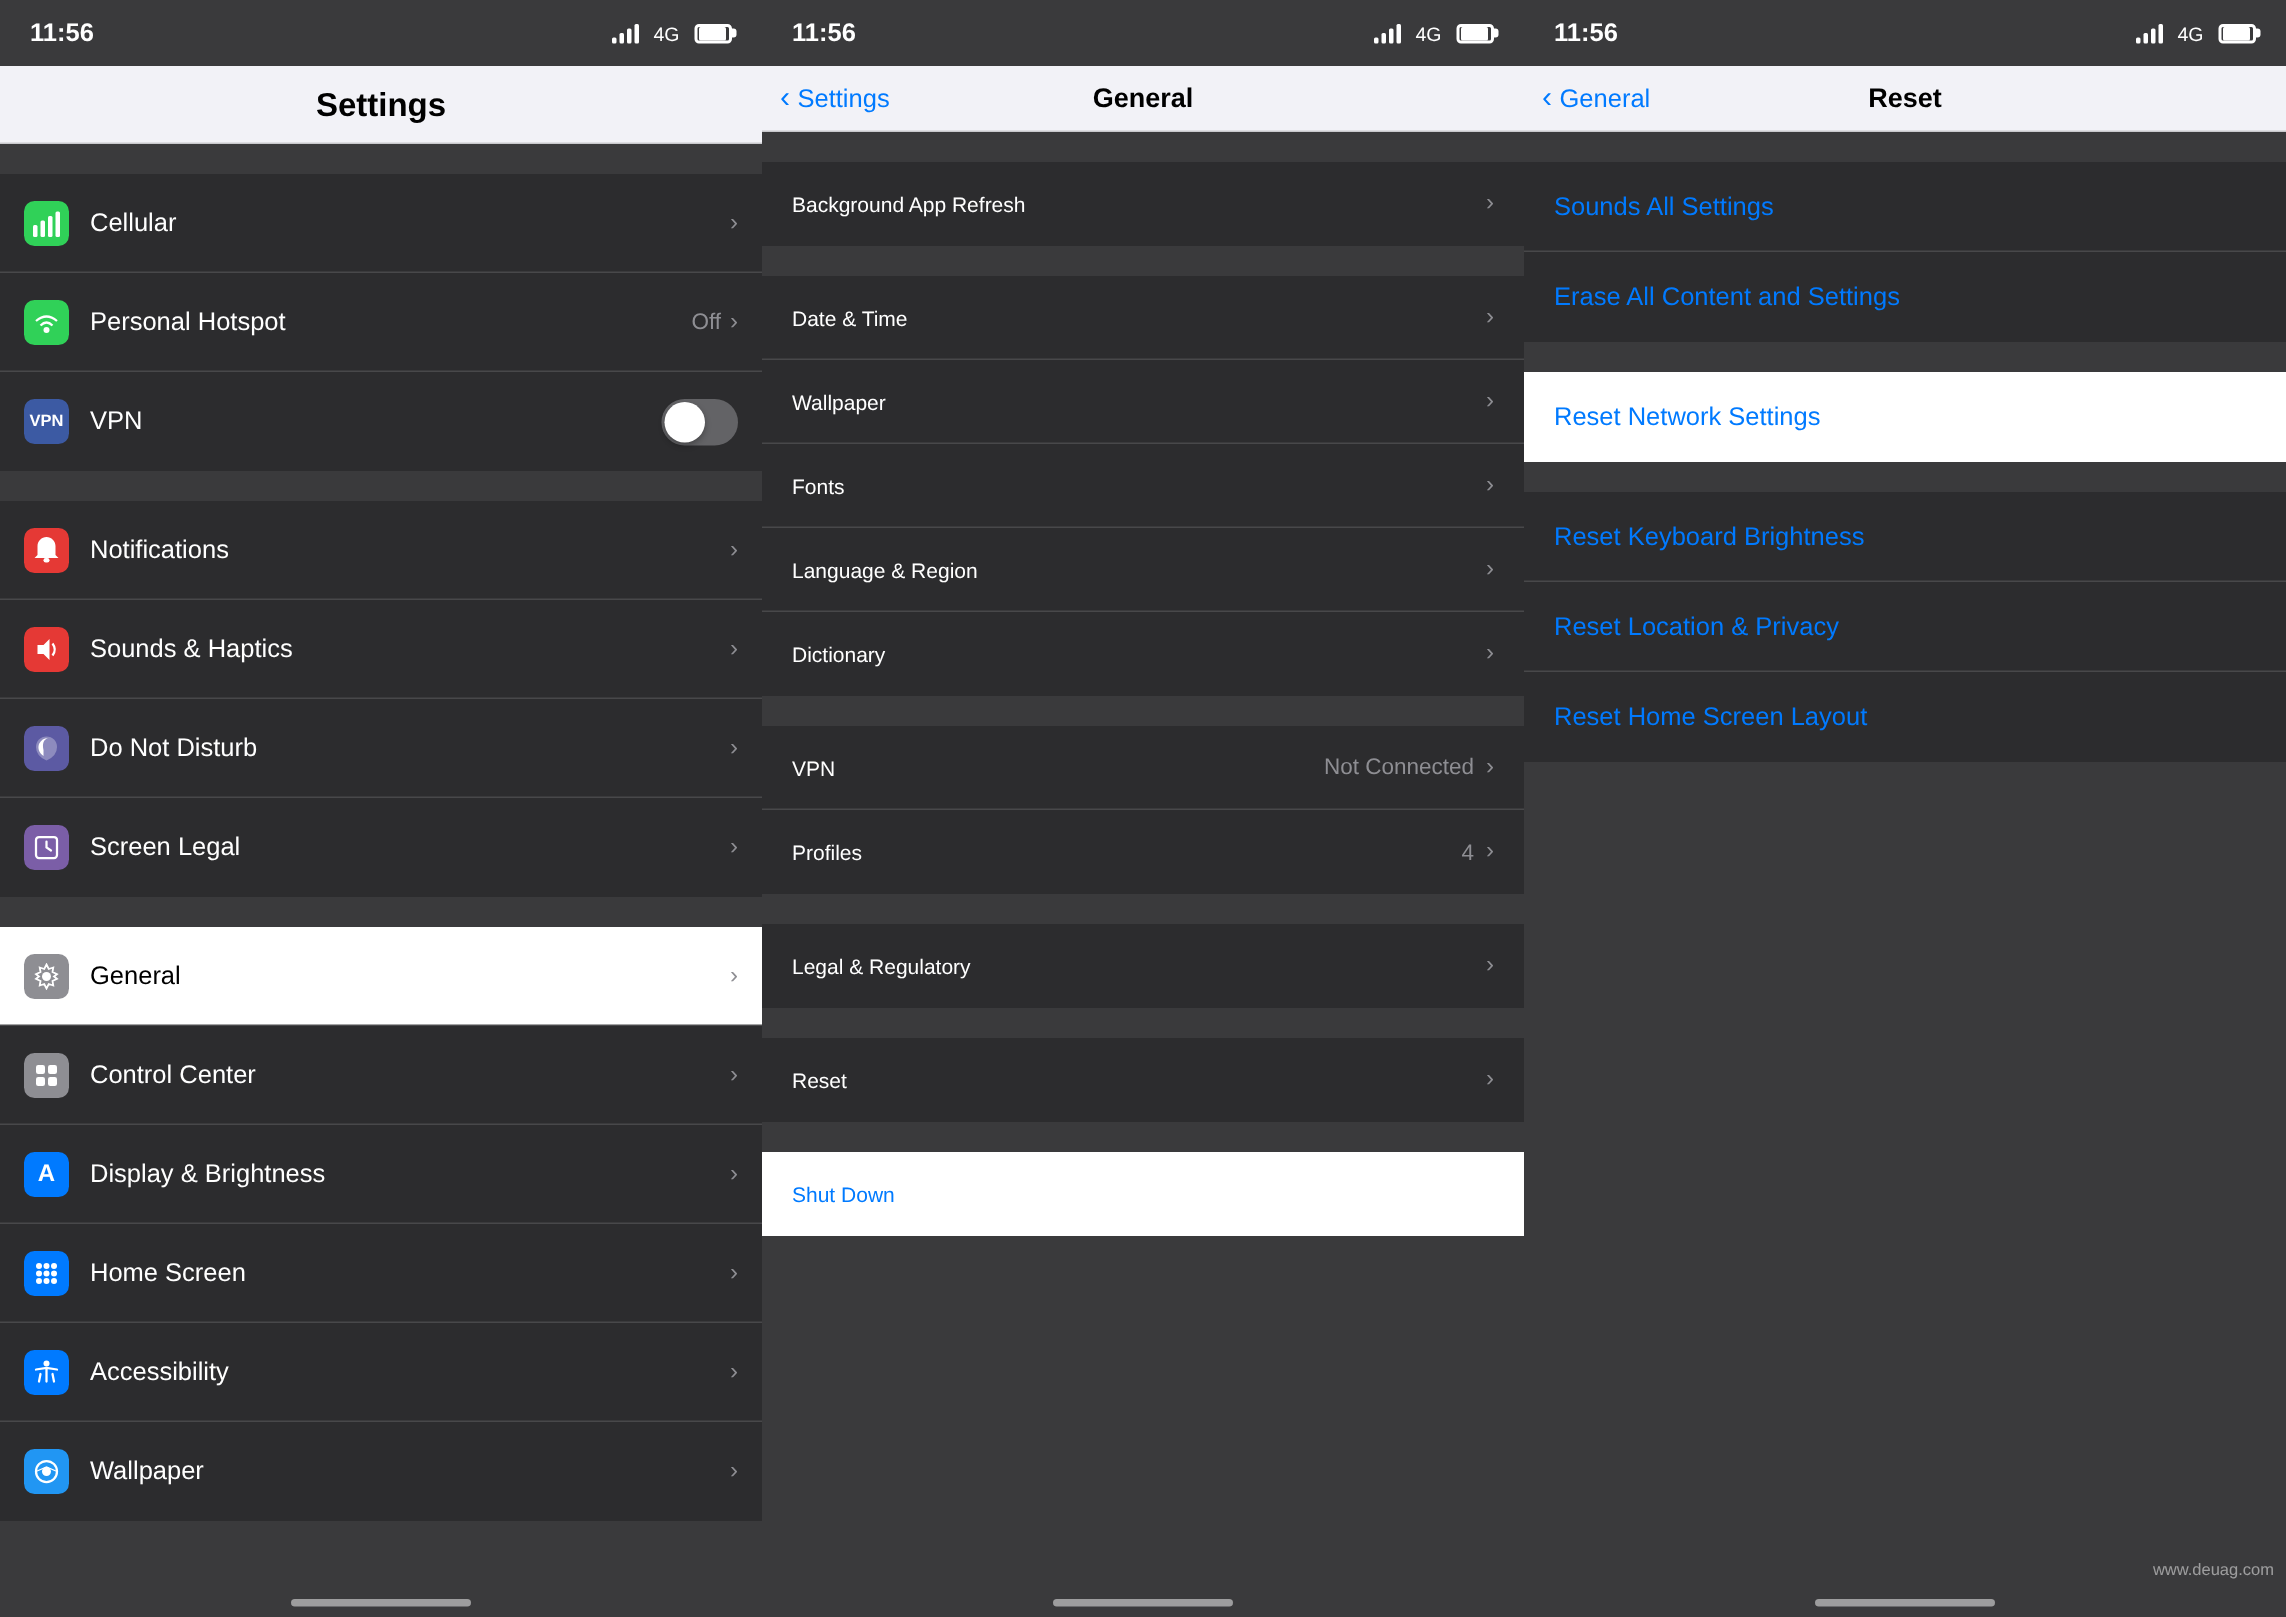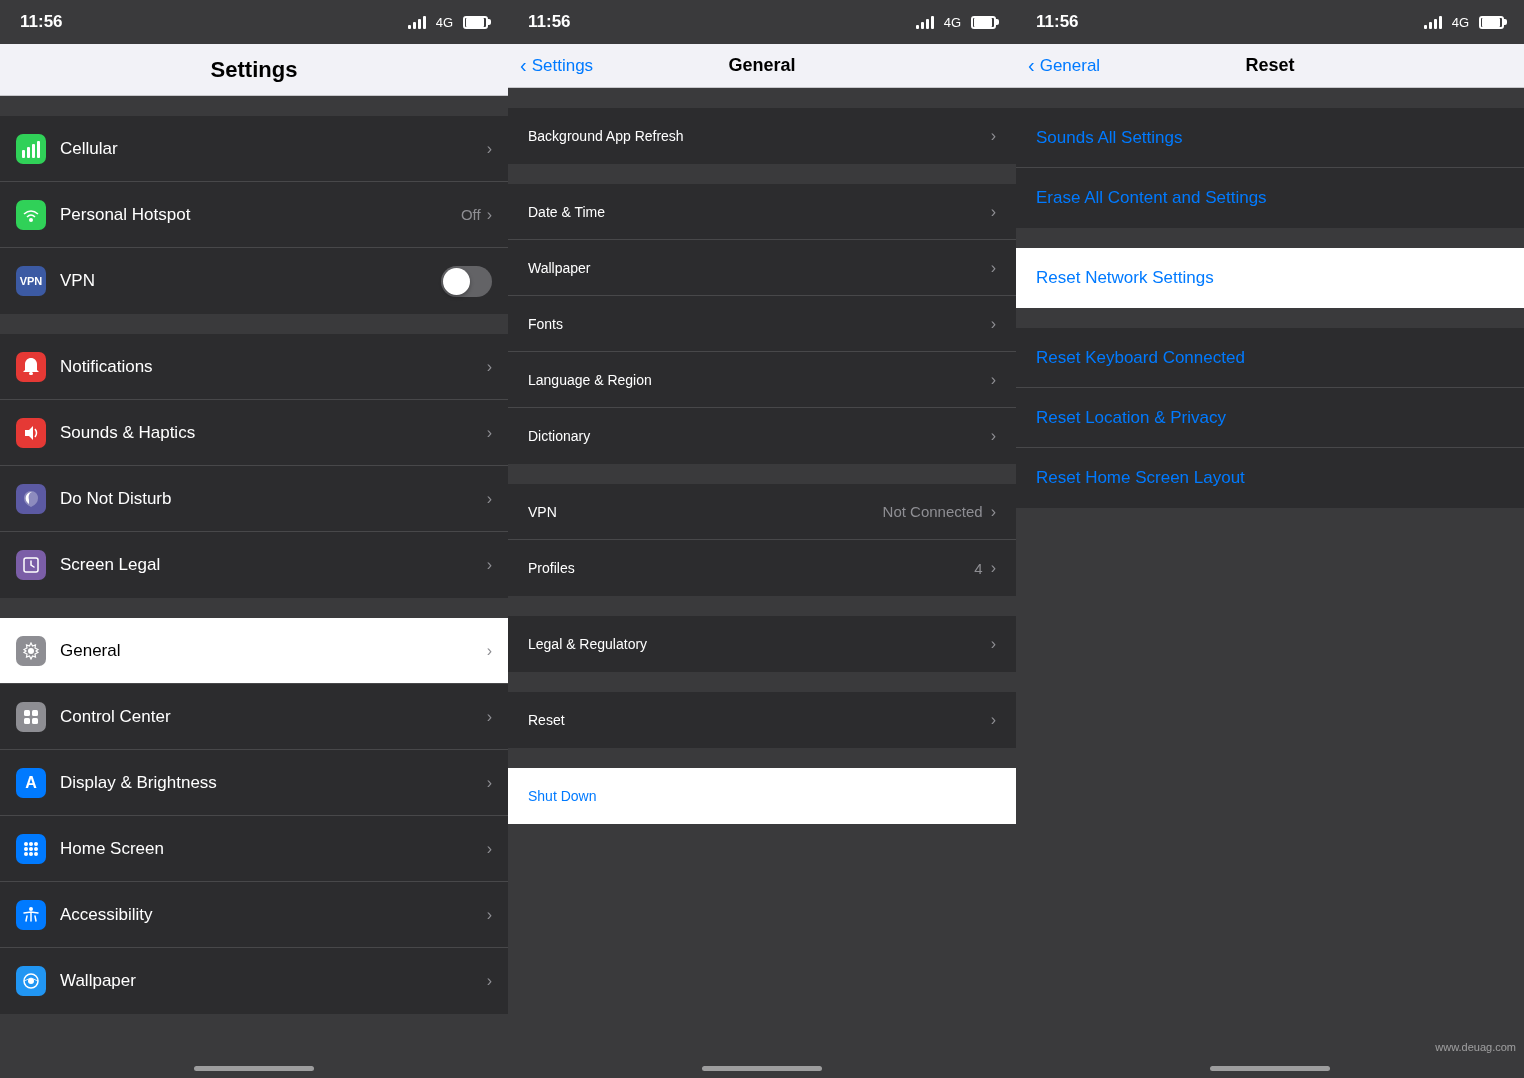--- a/index.html
+++ b/index.html
@@ -627,21 +627,21 @@
     <div class="group">
       <div class="reset-row white-bg">
         <span class="reset-row-label">Reset Network Settings</span>
       </div>
     </div>
 
     <div class="group-space"></div>
 
     <div class="group">
       <div class="reset-row">
-        <span class="reset-row-label">Reset Keyboard Connected</span>
+        <span class="reset-row-label">Reset Keyboard Brightness</span>
       </div>
       <div class="reset-row">
         <span class="reset-row-label">Reset Location &amp; Privacy</span>
       </div>
       <div class="reset-row">
         <span class="reset-row-label">Reset Home Screen Layout</span>
       </div>
     </div>
   </div>
 

